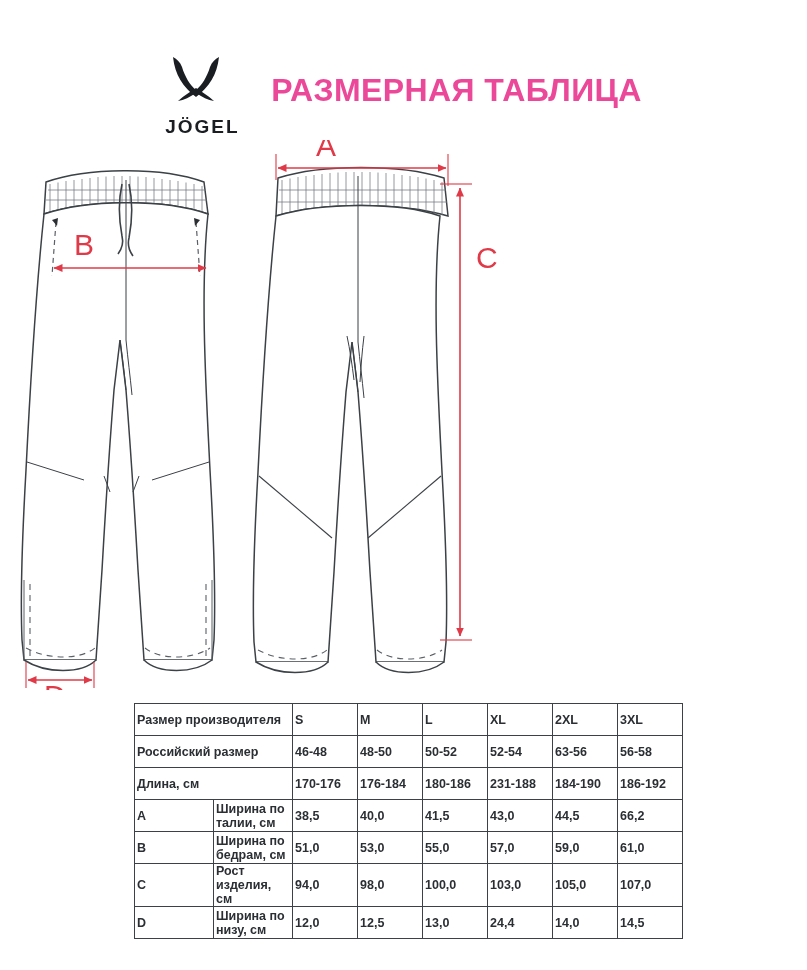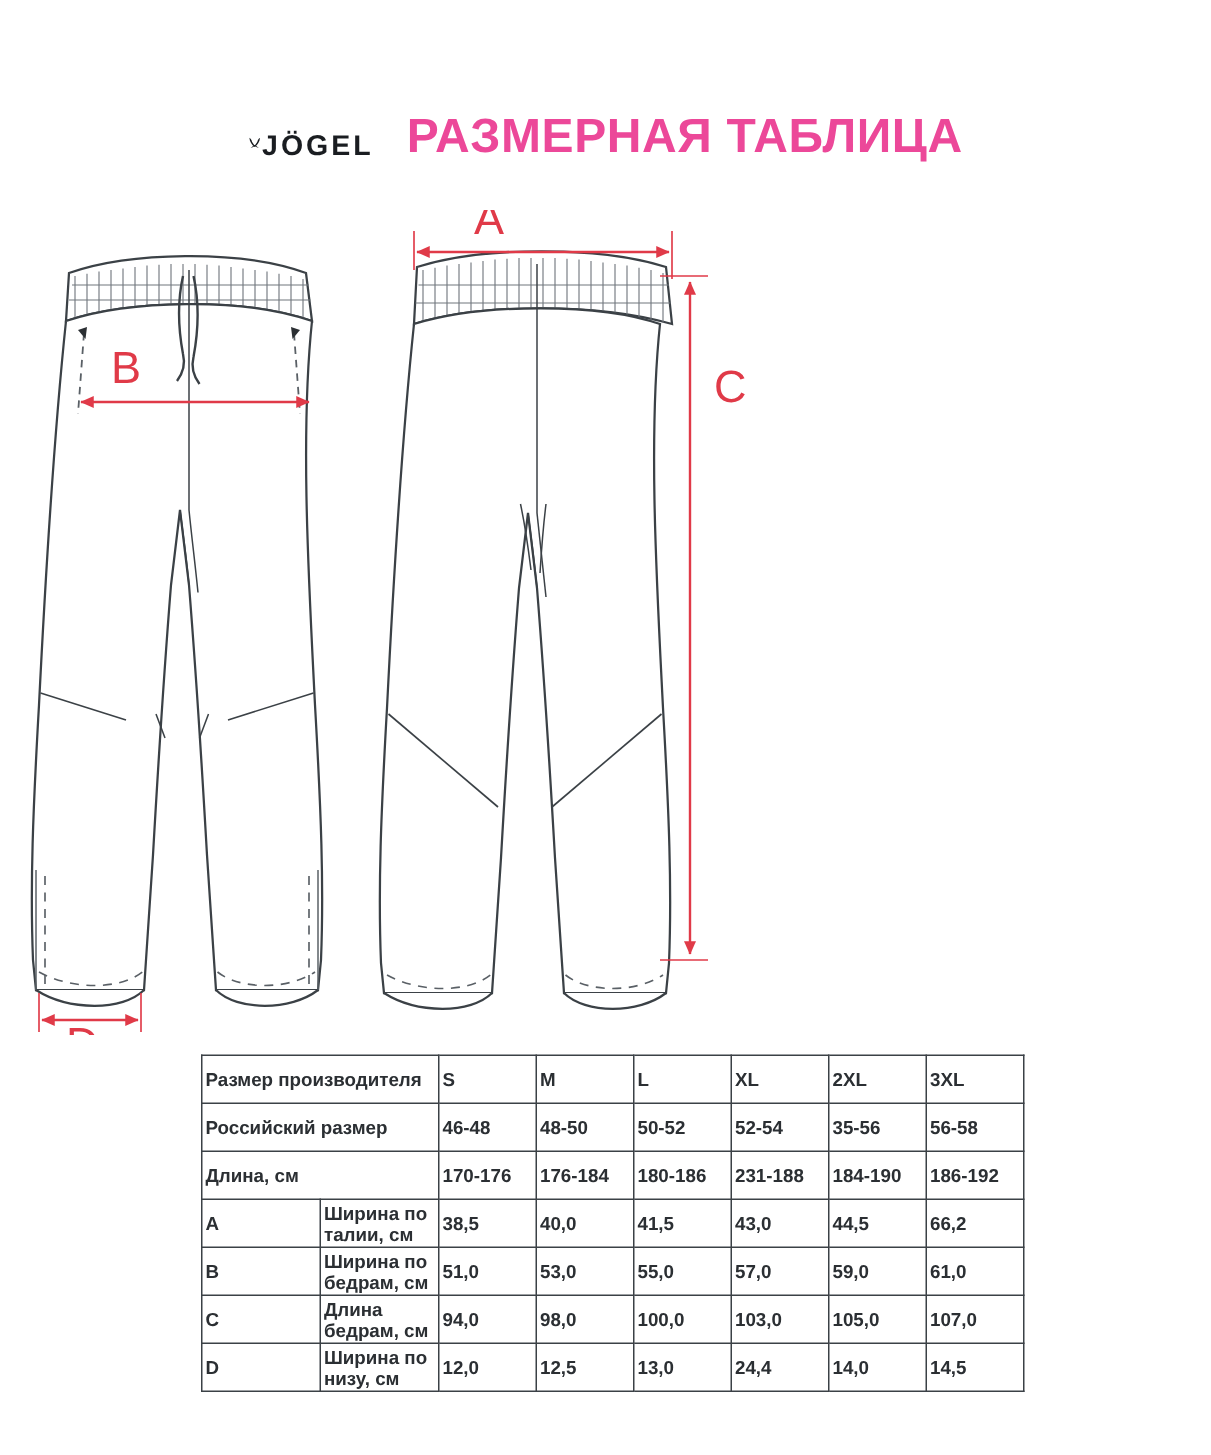--- a/index.html
+++ b/index.html
@@ -29,22 +29,21 @@
   }
   .header-inner {
     display: flex;
     align-items: center;
     gap: 22px;
   }
   .logo {
     width: 84px;
     height: 86px;
     display: flex;
-    flex-direction: row;
-    align-items: center;
+    flex-direction: column;
     justify-content: flex-start;
   }
   .logo-mark {
     display: block;
   }
   .logo-word {
     font-family: "Liberation Sans", sans-serif;
     font-size: 19px;
     font-weight: 700;
     letter-spacing: 2.0px;
@@ -317,21 +316,21 @@
         <td class="col-size head-size">2XL</td>
         <td class="col-size head-size">3XL</td>
       </tr>
 
       <tr>
         <td class="col-desc head-label" colspan="2">Российский размер</td>
         <td class="col-size value-cell">46-48</td>
         <td class="col-size value-cell">48-50</td>
         <td class="col-size value-cell">50-52</td>
         <td class="col-size value-cell">52-54</td>
-        <td class="col-size value-cell">35-56</td>
+        <td class="col-size value-cell">63-56</td>
         <td class="col-size value-cell">56-58</td>
       </tr>
 
       <tr>
         <td class="col-desc head-label" colspan="2">Длина, см</td>
         <td class="col-size value-cell">170-176</td>
         <td class="col-size value-cell">176-184</td>
         <td class="col-size value-cell">180-186</td>
         <td class="col-size value-cell">231-188</td>
         <td class="col-size value-cell">184-190</td>
@@ -355,21 +354,21 @@
         <td class="col-size value-cell">51,0</td>
         <td class="col-size value-cell">53,0</td>
         <td class="col-size value-cell">55,0</td>
         <td class="col-size value-cell">57,0</td>
         <td class="col-size value-cell">59,0</td>
         <td class="col-size value-cell">61,0</td>
       </tr>
 
       <tr>
         <td class="col-letter">C</td>
-        <td class="col-desc desc-cell">Длина бедрам, см</td>
+        <td class="col-desc desc-cell">Рост изделия, см</td>
         <td class="col-size value-cell">94,0</td>
         <td class="col-size value-cell">98,0</td>
         <td class="col-size value-cell">100,0</td>
         <td class="col-size value-cell">103,0</td>
         <td class="col-size value-cell">105,0</td>
         <td class="col-size value-cell">107,0</td>
       </tr>
 
       <tr>
         <td class="col-letter">D</td>

